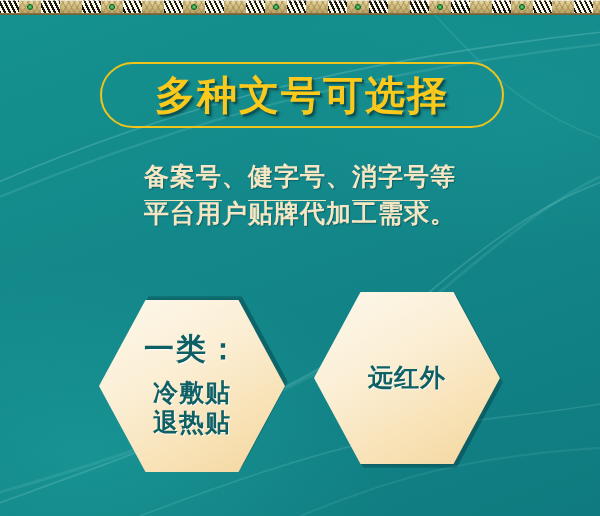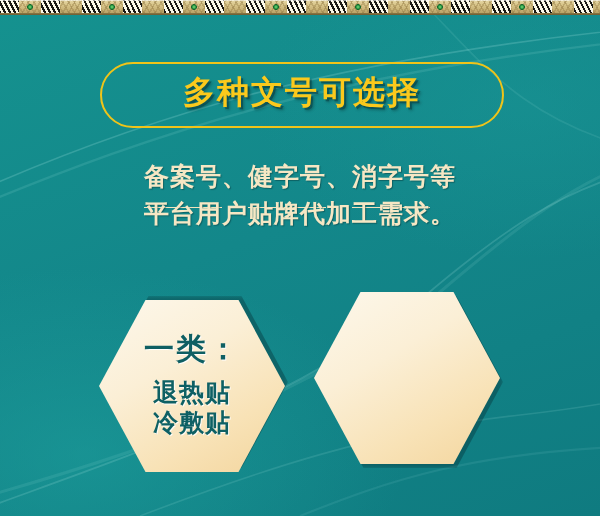--- a/index.html
+++ b/index.html
@@ -65,41 +65,41 @@
   .swoosh{position:absolute;inset:0;z-index:1;pointer-events:none;}
 
   
   .title-box{
     position:absolute;left:100px;top:62px;width:404px;height:66px;
     border:2.5px solid #f0c419;border-radius:34px;z-index:10;
     box-sizing:border-box;
     display:flex;align-items:center;justify-content:center;
   }
   .title-text{
-    font-family:Liberation Mono, monospace;
-    font-size:32px;font-weight:bold;letter-spacing:2px;
+    font-family:Liberation Sans, sans-serif;
+    font-size:40px;font-weight:bold;letter-spacing:2px;
     color:#fbc91c;
     text-shadow:2px 2px 0 rgba(9,62,66,.55), 3px 3px 3px rgba(0,0,0,.28);
     white-space:nowrap;line-height:1;
   }
 
   
   .body-block{
     position:absolute;left:0;right:0;top:158px;z-index:10;
     text-align:center;
   }
   .body-line{
     font-family:"DejaVu Serif","Liberation Serif",serif;
     font-size:25px;font-weight:bold;letter-spacing:1px;
     color:#f6e7c4;line-height:37px;white-space:nowrap;
     text-shadow:1px 1px 1px rgba(6,50,54,.45);
   }
   .u{
     border-bottom:1.6px solid #f2e3bd;
-    padding-bottom:16px;
+    padding-bottom:9px;
   }
 
   
   .hex{
     position:absolute;z-index:12;width:186px;height:172px;
     -webkit-clip-path:polygon(25% 0%,75% 0%,100% 50%,75% 100%,25% 100%,0% 50%);
             clip-path:polygon(25% 0%,75% 0%,100% 50%,75% 100%,25% 100%,0% 50%);
     background:linear-gradient(150deg,#fdf8ec 0%,#fbefd6 38%,#f8e2b6 72%,#f3d59d 100%);
     display:flex;flex-direction:column;align-items:center;justify-content:center;
   }
@@ -160,21 +160,22 @@
   </div>
 
   <div class="body-block">
     <div class="body-line"><span class="u">备案号</span><span>、</span><span class="u">健字号</span><span>、</span><span class="u">消字号</span><span>等</span></div>
     <div class="body-line"><span>平台用户贴牌代加工需求。</span></div>
   </div>
 
   <div class="hex-shadow hex-left-sh"></div>
   <div class="hex hex-left">
     <div class="hex-head">一类：</div>
+    <div class="hex-sub">冷敷贴</div>
     <div class="hex-sub">退热贴</div>
-    <div class="hex-sub">冷敷贴</div>
   </div>
 
   <div class="hex-shadow hex-right-sh"></div>
   <div class="hex hex-right">
+    <div class="hex-sub">远红外</div>
   </div>
 
 </div>
 
 </body></html>

